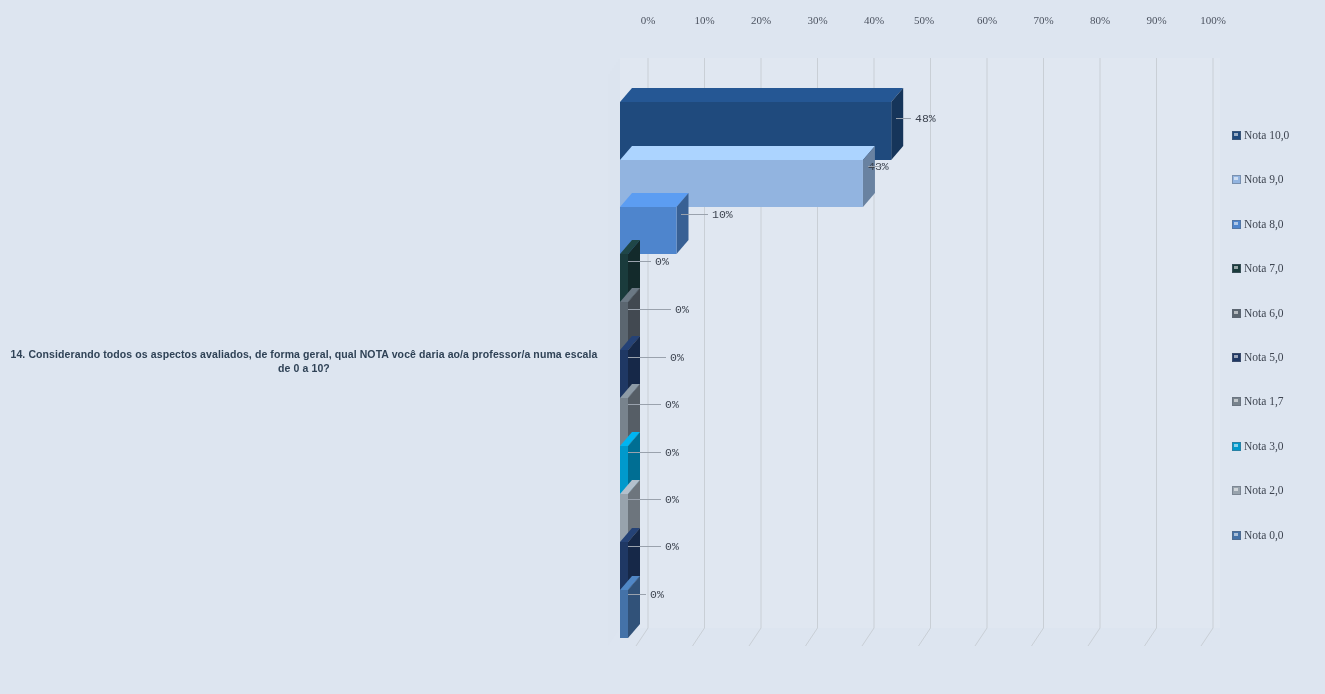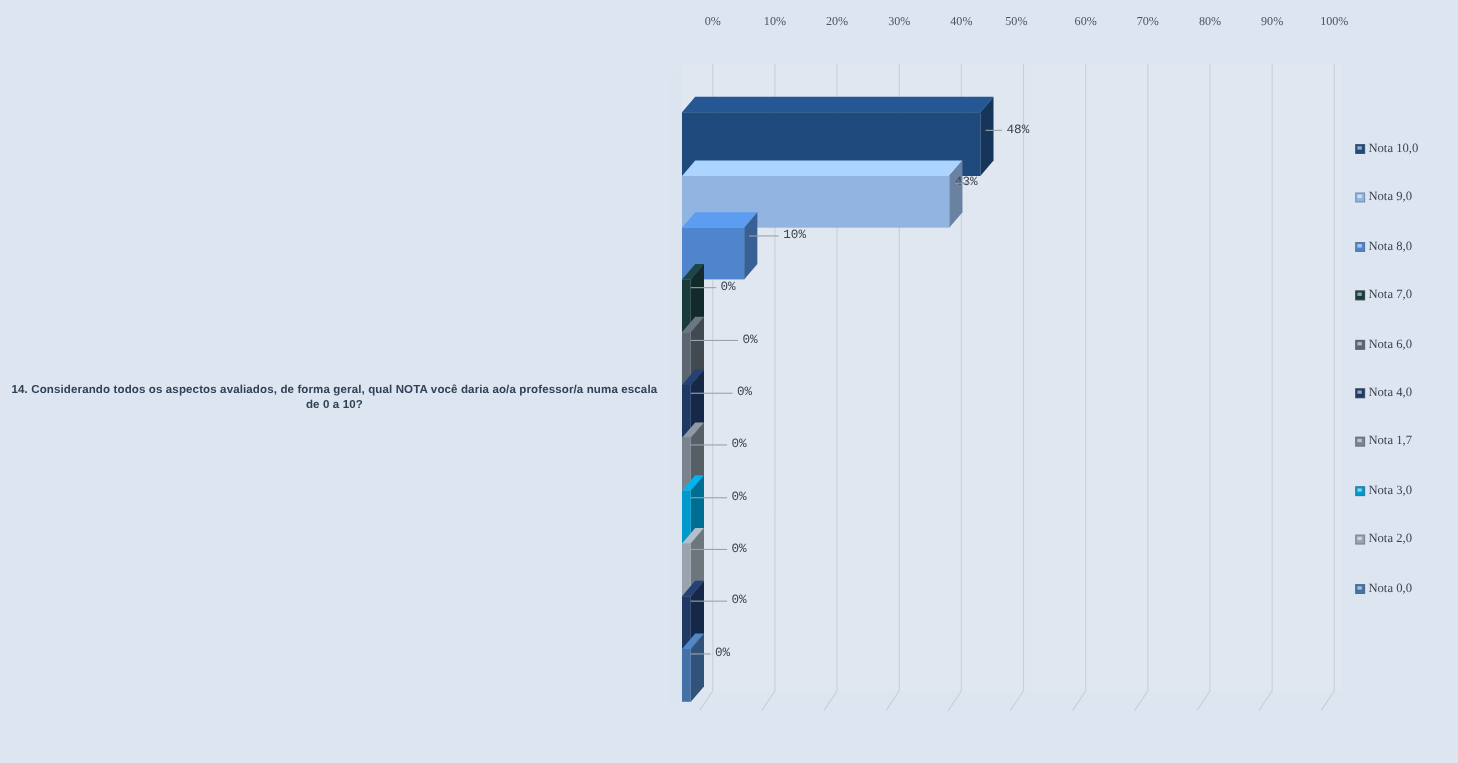--- a/index.html
+++ b/index.html
@@ -280,21 +280,21 @@
       <div class="legend-item">
         <span class="legend-swatch" style="background: rgb(26, 59, 60);"></span>
         <span class="legend-text">Nota 7,0</span>
       </div>
       <div class="legend-item">
         <span class="legend-swatch" style="background: rgb(91, 102, 112);"></span>
         <span class="legend-text">Nota 6,0</span>
       </div>
       <div class="legend-item">
         <span class="legend-swatch" style="background: rgb(31, 56, 100);"></span>
-        <span class="legend-text">Nota 4,0</span>
+        <span class="legend-text">Nota 5,0</span>
       </div>
       <div class="legend-item">
         <span class="legend-swatch" style="background: rgb(120, 131, 141);"></span>
         <span class="legend-text">Nota 1,7</span>
       </div>
       <div class="legend-item">
         <span class="legend-swatch" style="background: rgb(0, 153, 204);"></span>
         <span class="legend-text">Nota 3,0</span>
       </div>
       <div class="legend-item">

